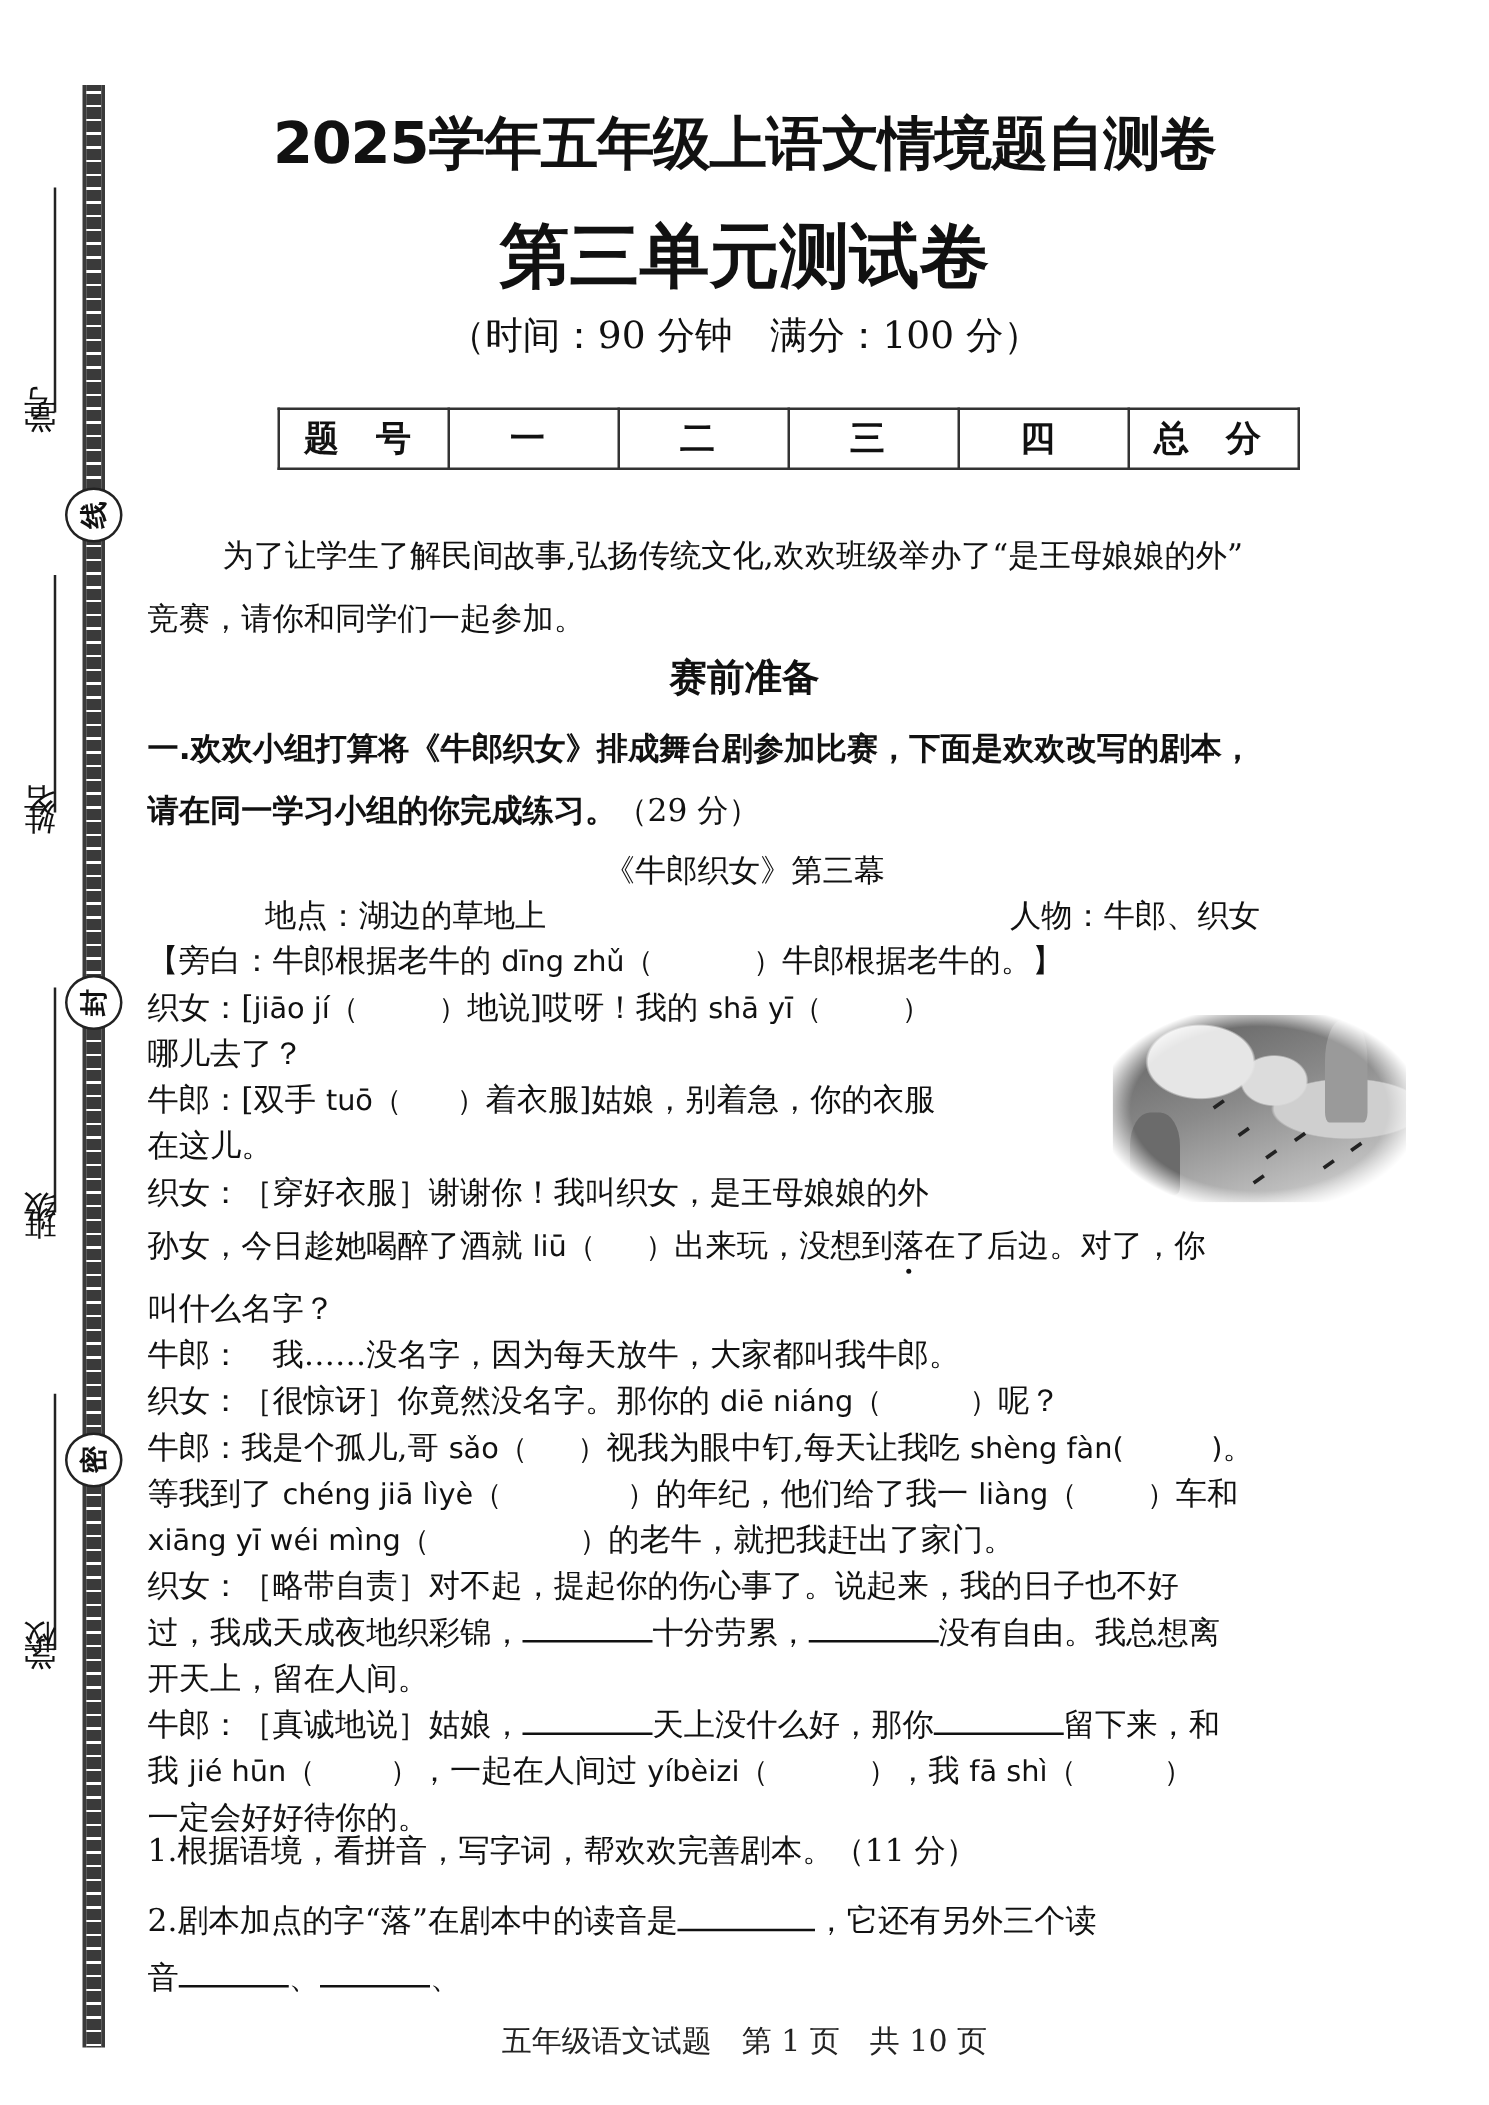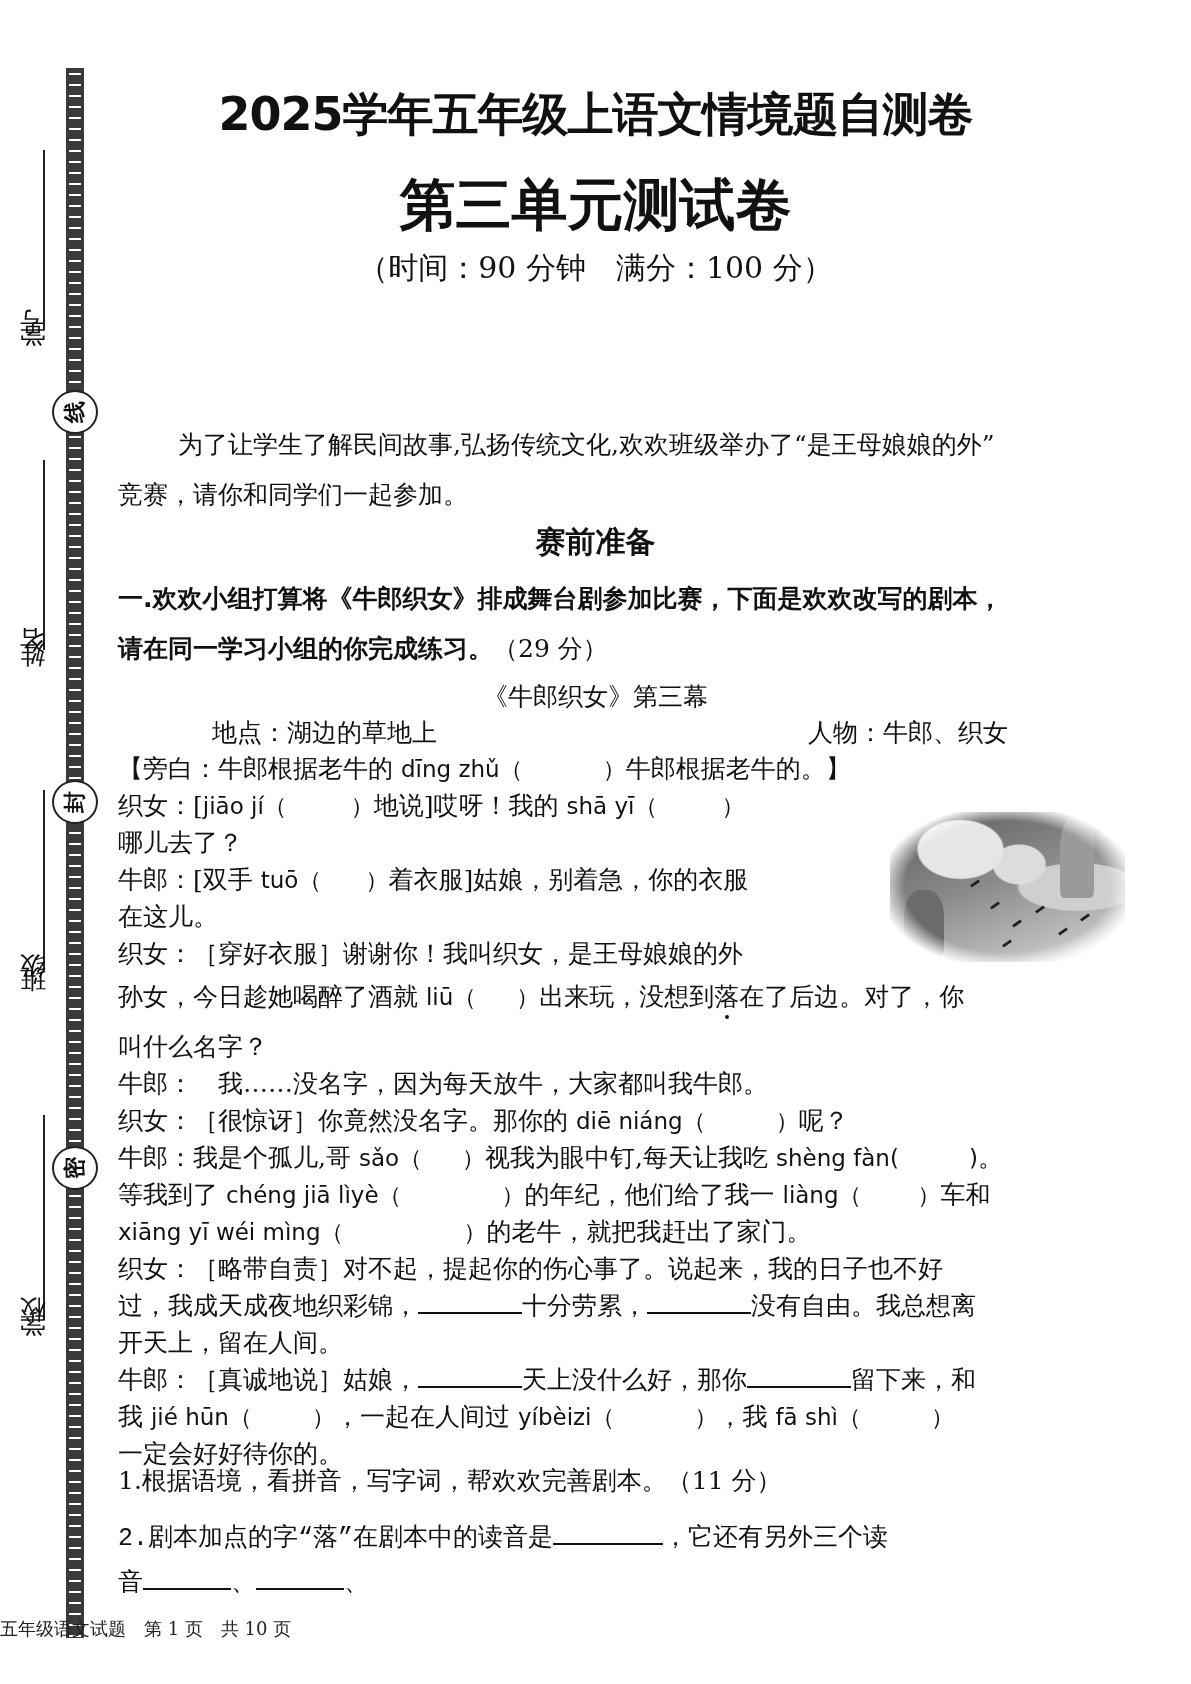--- a/index.html
+++ b/index.html
@@ -37,21 +37,21 @@
   .illustration { position:absolute; left:890px; top:812px; width:235px; height:150px;
     background: radial-gradient(ellipse at 30% 25%, #e6e6e6 0 18%, transparent 19%),
                 radial-gradient(ellipse at 55% 35%, #dcdcdc 0 14%, transparent 15%),
                 radial-gradient(ellipse at 80% 50%, #cfcfcf 0 22%, transparent 23%),
                 linear-gradient(160deg, #5a5a5a, #8a8a8a 45%, #bdbdbd 80%, #eee);
     -webkit-mask-image: radial-gradient(ellipse at center, #000 62%, transparent 78%);
     mask-image: radial-gradient(ellipse at center, #000 62%, transparent 78%); }
   .illustration .fig { position:absolute; border-radius:40% 40% 10% 10%; background:#6b6b6b; }
   .illustration .bird { position:absolute; width:10px; height:3px; background:#222; transform:rotate(-35deg); }
 
-  .footer { position:absolute; top:1617px; left:0; width:1191px; font-size:18px; color:#222; }
+  .footer { position:absolute; top:1617px; left:0; width:1191px; text-align:center; font-size:24px; color:#222; }
 </style>
 </head>
 <body>
 
 <div class="binding-strip"></div>
 <div class="binding-circle" style="top:390px;">
     <span>线</span>
   </div>
 <div class="binding-circle" style="top:780px;">
     <span>封</span>
@@ -68,20 +68,28 @@
 <div class="field-label" style="top:985px;">班级</div>
 <div class="field-line" style="top:1115px;height:205px;"></div>
 <div class="field-label" style="top:1330px;">学校</div>
 
 <div class="title1">2025学年五年级上语文情境题自测卷</div>
 <div class="title2">第三单元测试卷</div>
 <div class="subtitle">（时间：90 分钟　满分：100 分）</div>
 
 <table class="score">
   <tbody>
+      <tr>
+    <td class="rowh">题 号</td>
+    <td>一</td>
+    <td>二</td>
+    <td>三</td>
+    <td>四</td>
+    <td>总 分</td>
+  </tr>
 </tbody>
   </table>
 
 <div class="line" style="top:428px;left:178px;">为了让学生了解民间故事,弘扬传统文化,欢欢班级举办了“是王母娘娘的外”</div>
 <div class="line" style="top:478px;">竞赛，请你和同学们一起参加。</div>
 
 <div class="line sans" style="top:522px;left:0;width:1191px;text-align:center;font-size:30px;font-weight:bold;">赛前准备</div>
 
 <div class="line bold" style="top:582px;font-size:25px;">一.欢欢小组打算将《牛郎织女》排成舞台剧参加比赛，下面是欢欢改写的剧本，</div>
 <div class="line" style="top:632px;">
@@ -130,21 +138,21 @@
   <span>牛郎：［真诚地说］姑娘，</span><span class="blank" style="width:104px;"></span><span>天上没什么好，那你</span><span class="blank" style="width:104px;"></span><span>留下来，和</span>
 </div>
 <div class="line" style="top:1400px;">
   <span>我 </span><span class="py">jié hūn</span><span class="py">（<span class="blank" style="border:0;width:60px;"></span>）</span><span>，一起在人间过 </span><span class="py">yíbèizi</span><span class="py">（<span class="blank" style="border:0;width:80px;"></span>）</span><span>，我 </span><span class="py">fā shì</span><span class="py">（<span class="blank" style="border:0;width:70px;"></span>）</span>
 </div>
 <div class="line" style="top:1437px;">一定会好好待你的。</div>
 
 <div class="line" style="top:1464px;">
   <span>1.根据语境，看拼音，写字词，帮欢欢完善剧本。</span><span>（11 分）</span>
 </div>
-<div class="line" style="top:1520px;font-family:Liberation Mono, monospace;">
+<div class="line" style="top:1520px;">
   <span>2.剧本加点的字“落”在剧本中的读音是</span><span class="blank" style="width:110px;"></span><span>，它还有另外三个读</span>
 </div>
 <div class="line" style="top:1565px;">
   <span>音</span><span class="blank" style="width:88px;"></span><span>、</span><span class="blank" style="width:88px;"></span><span>、</span>
 </div>
 
 <div class="illustration">
   <div class="fig" style="left:14px;top:78px;width:40px;height:66px;"></div>
   <div class="fig" style="left:170px;top:4px;width:34px;height:82px;background:#9a9a9a;"></div>
   <div class="bird" style="left:80px;top:70px;"></div>

